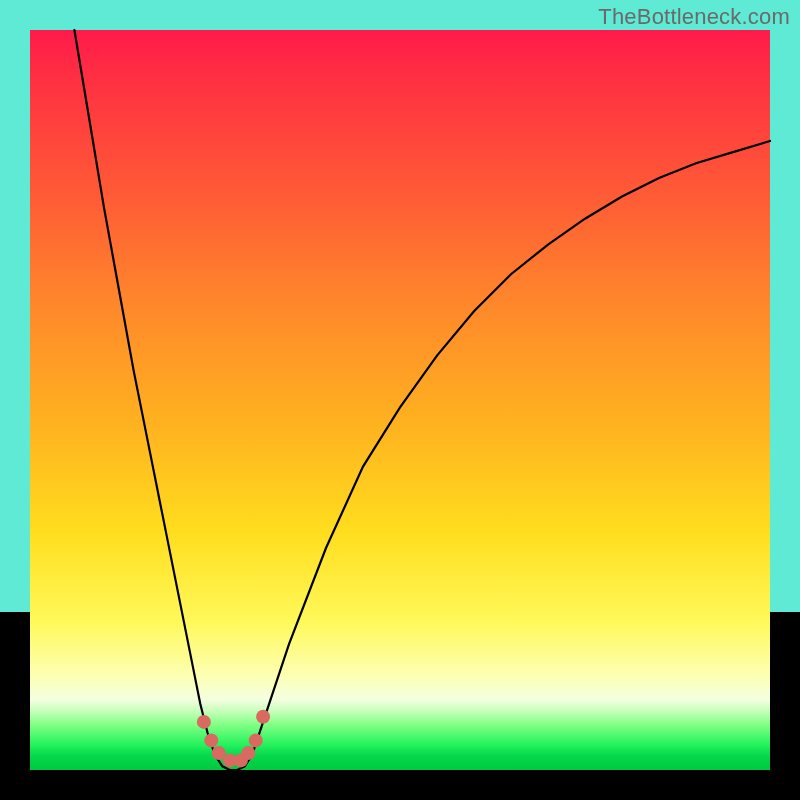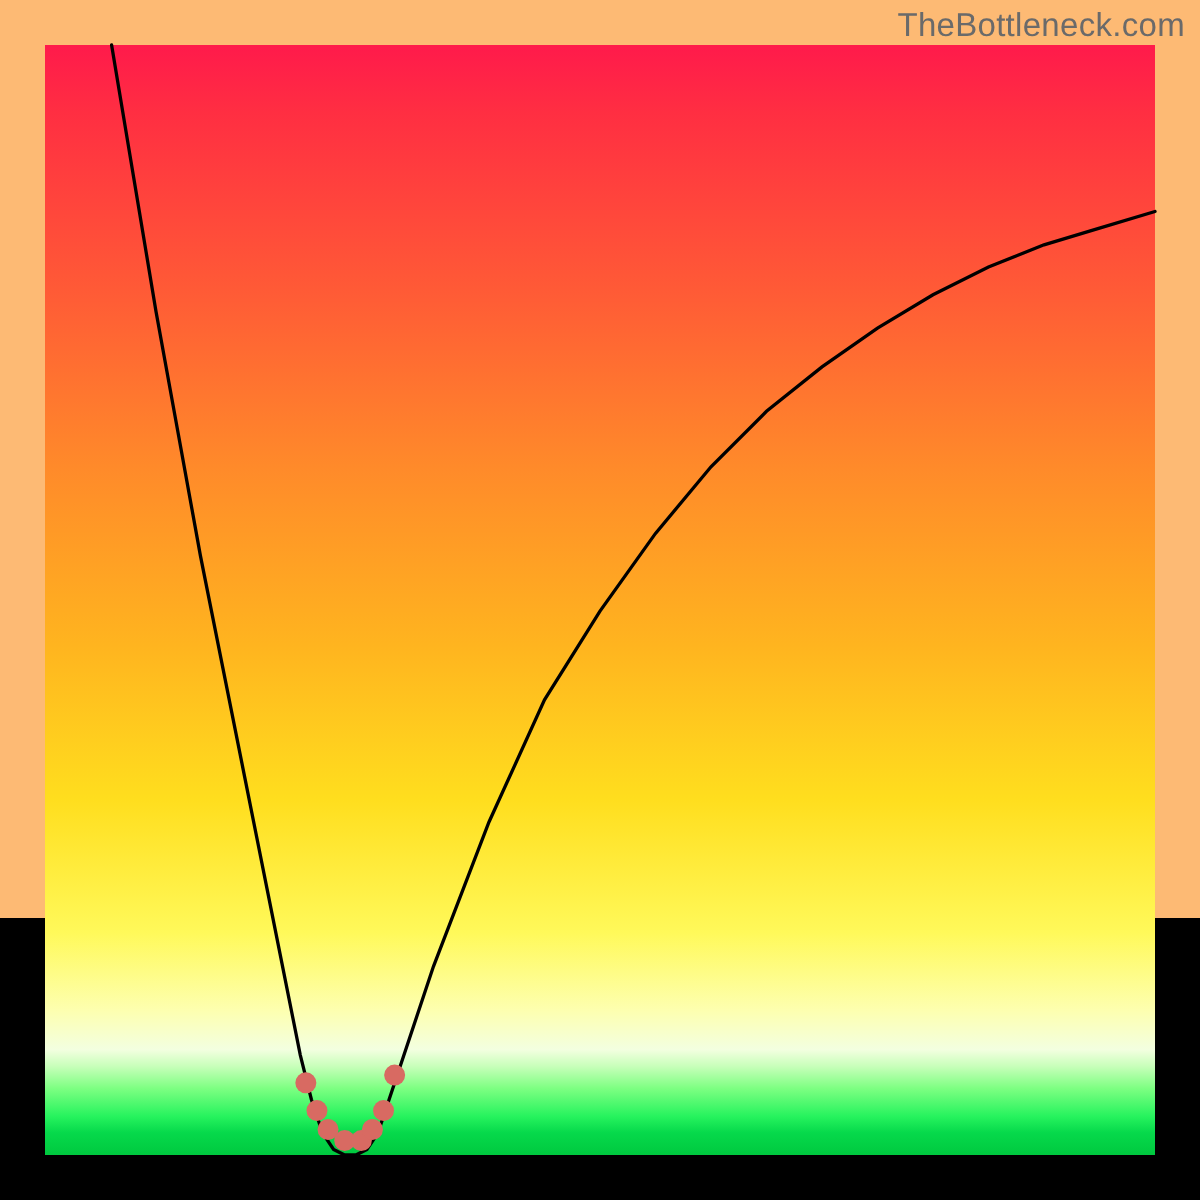--- a/index.html
+++ b/index.html
@@ -10,21 +10,21 @@
     background: #000;
     overflow: hidden;
     font-family: Arial, Helvetica, sans-serif;
   }
   .frame {
     position: absolute;
     left: 0;
     top: 0;
     width: 800px;
     height: 612px;
-    background: #fdba74;
+    background: #5eead4;
   }
   .plot-area {
     position: absolute;
     left: 30px;
     top: 30px;
     width: 740px;
     height: 740px;
     
     background: linear-gradient(
       to bottom,

